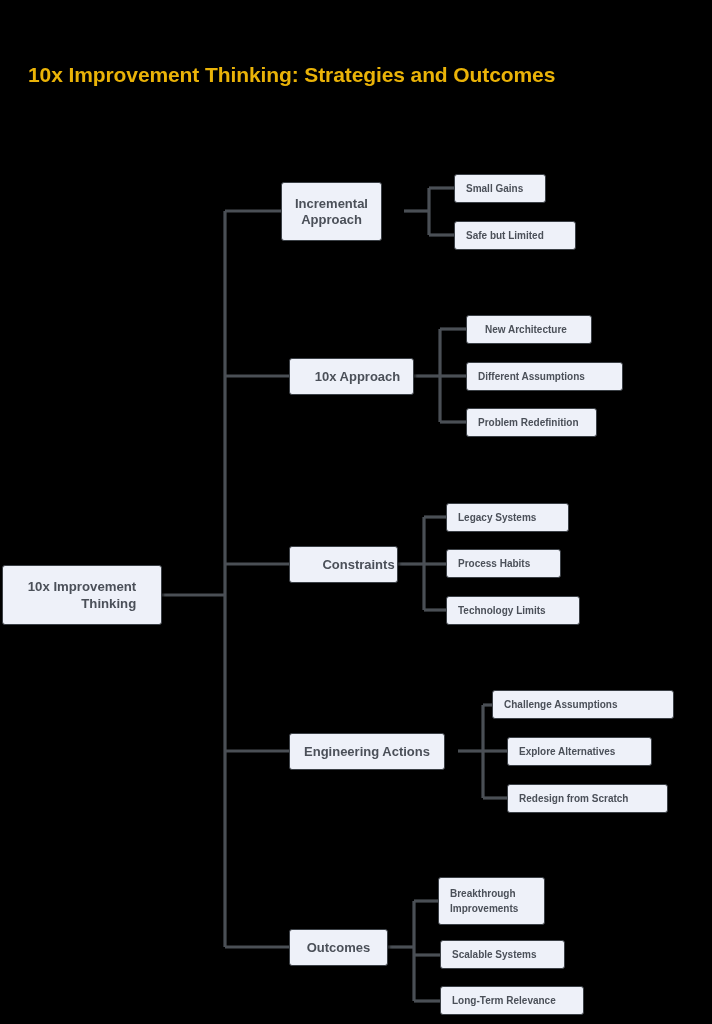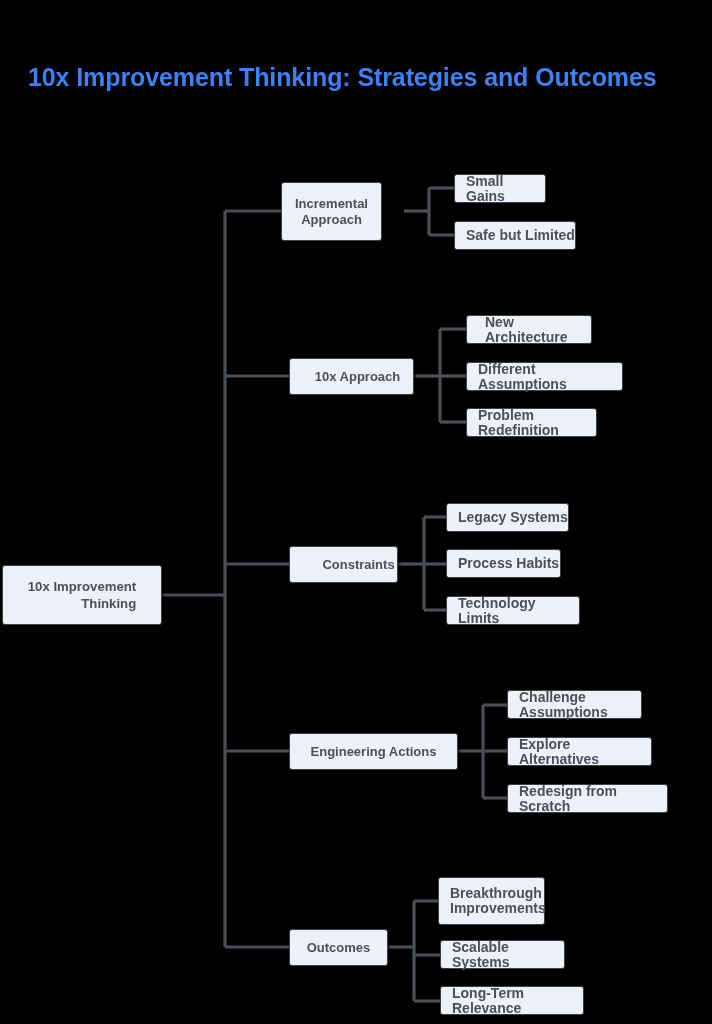--- a/index.html
+++ b/index.html
@@ -19,23 +19,23 @@
     position: relative;
     width: 712px;
     height: 1024px;
     background: #000000;
   }
 
   #title {
     position: absolute;
     left: 28px;
     top: 63px;
-    font-size: 25px;
+    font-size: 21px;
     font-weight: bold;
-    color: #3b82f6;
+    color: #eab308;
     letter-spacing: -0.1px;
     white-space: nowrap;
   }
 
   
   #edges {
     position: absolute;
     left: 0;
     top: 0;
     width: 712px;
@@ -44,21 +44,21 @@
 
   
   .node {
     position: absolute;
     background: #eef1f9;
     border: 1.6px solid #3b4046;
     border-radius: 3px;
     box-shadow: 2px 2px 2px rgba(0,0,0,0.55);
     color: #4b5059;
     font-weight: bold;
-    font-size: 14px;
+    font-size: 10px;
     line-height: 15px;
     display: flex;
     align-items: center;
     white-space: pre-line;
   }
 
   .node.root {
     font-size: 13.2px;
     line-height: 17px;
     justify-content: center;
@@ -140,22 +140,22 @@
   <div class="node branch" style="left:289px; top:358px; width:125px; height:37px;padding-left:12px;">10x Approach</div>
   <div class="node leaf" style="left:466px; top:315px; width:126px; height:29px;padding-left:18px;">New Architecture</div>
   <div class="node leaf" style="left:466px; top:362px; width:157px; height:29px;">Different Assumptions</div>
   <div class="node leaf" style="left:466px; top:408px; width:131px; height:29px;">Problem Redefinition</div>
 
   <div class="node branch" style="left:289px; top:546px; width:109px; height:37px;padding-left:30px;">Constraints</div>
   <div class="node leaf" style="left:446px; top:503px; width:123px; height:29px;">Legacy Systems</div>
   <div class="node leaf" style="left:446px; top:549px; width:115px; height:29px;">Process Habits</div>
   <div class="node leaf" style="left:446px; top:596px; width:134px; height:29px;">Technology Limits</div>
 
-  <div class="node branch" style="left:289px; top:733px; width:169px; height:37px;">Engineering Actions</div>
-  <div class="node leaf" style="left:507px; top:690px; width:135px; height:29px;">Challenge Assumptions</div>
+  <div class="node branch" style="left:289px; top:733px; width:156px; height:37px;">Engineering Actions</div>
+  <div class="node leaf" style="left:492px; top:690px; width:182px; height:29px;">Challenge Assumptions</div>
   <div class="node leaf" style="left:507px; top:737px; width:145px; height:29px;">Explore Alternatives</div>
   <div class="node leaf" style="left:507px; top:784px; width:161px; height:29px;">Redesign from Scratch</div>
 
   <div class="node branch" style="left:289px; top:929px; width:99px; height:37px;text-align:right;">Outcomes</div>
   <div class="node leaf" style="left:438px; top:877px; width:107px; height:48px;">Breakthrough
 Improvements</div>
   <div class="node leaf" style="left:440px; top:940px; width:125px; height:29px;">Scalable Systems</div>
   <div class="node leaf" style="left:440px; top:986px; width:144px; height:29px;">Long-Term Relevance</div>
 
 </div>

